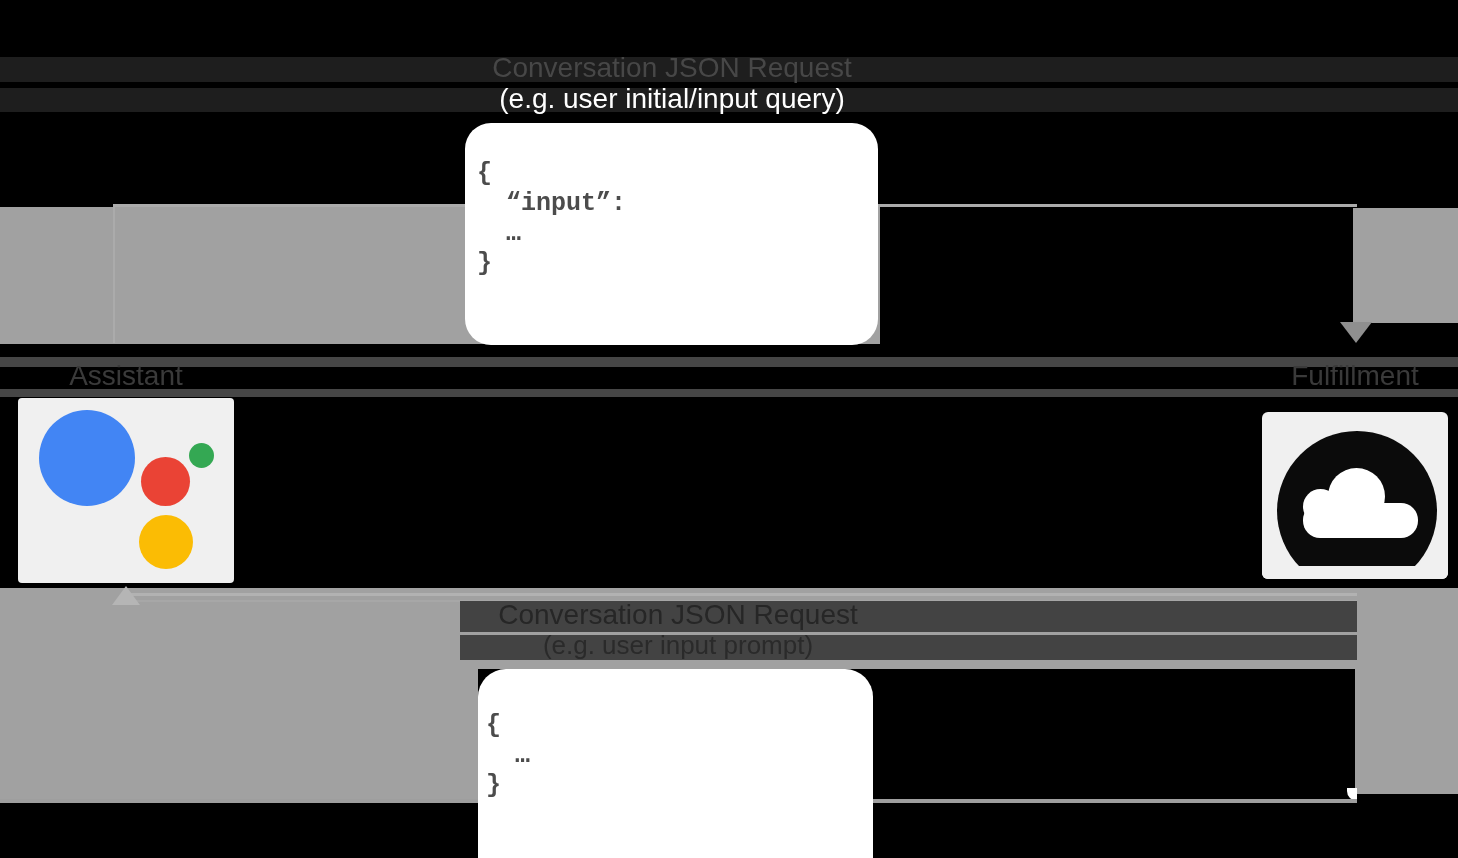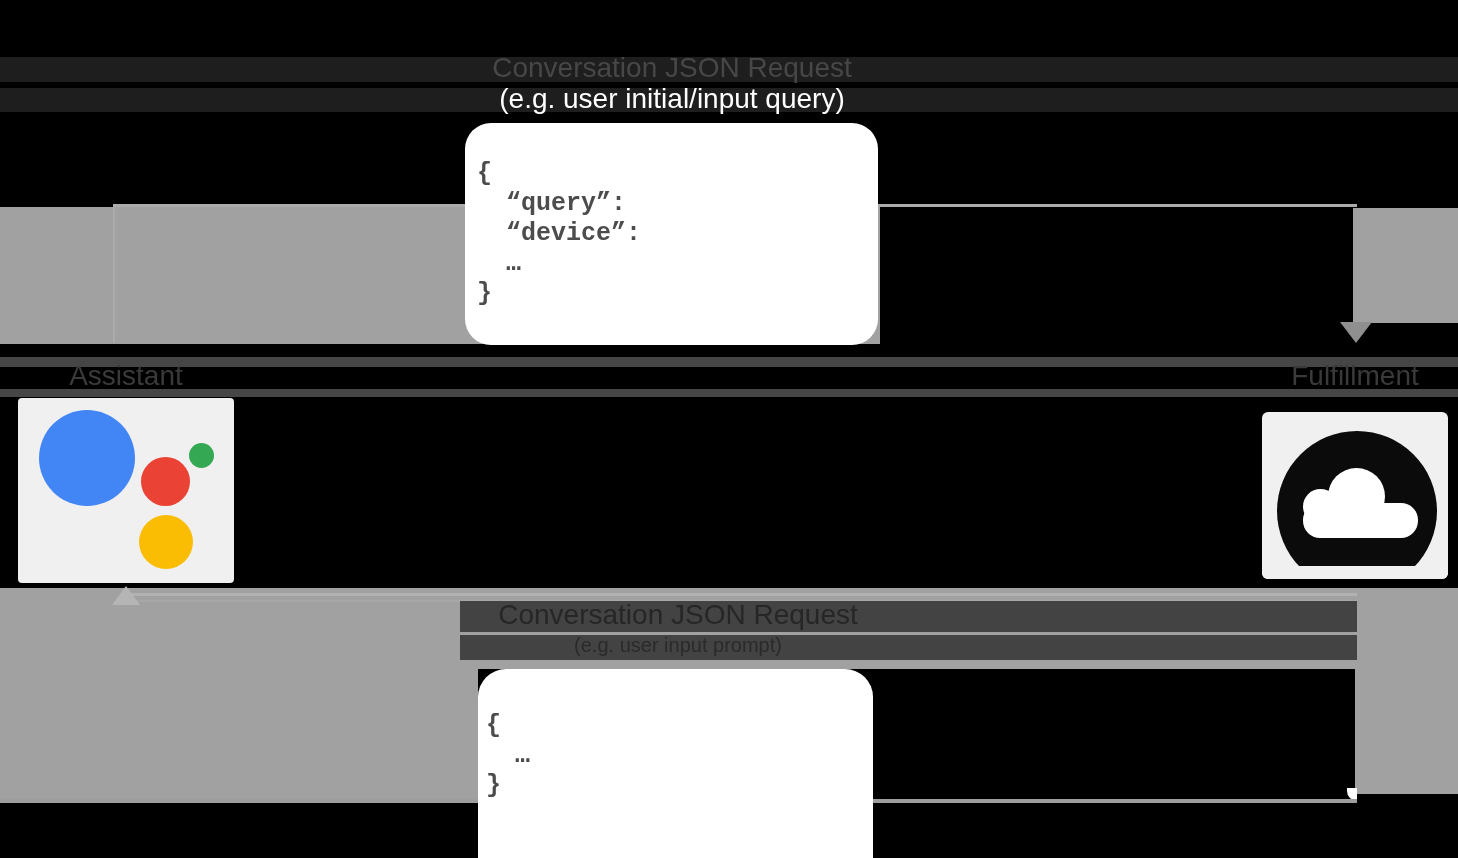--- a/index.html
+++ b/index.html
@@ -32,22 +32,21 @@
   <div class="title" style="left:322px;top:42px;color:#ffffff;">(e.g. user initial/input query)</div>
 
   <div class="band" style="left:0;top:166px;width:880px;height:137px;"></div>
   <div class="thinline" style="left:113px;top:163px;width:1244px;height:3px;background:#ababab;"></div>
   <div class="thinline" style="left:113px;top:166px;width:2px;height:136px;background:#b3b3b3;opacity:.6;"></div>
   <div class="band" style="left:1353px;top:167px;width:105px;height:115px;"></div>
   <div class="arrowhead" style="left:1340px;top:281px;border-left:16px solid transparent;border-right:16px solid transparent;border-top:21px solid #8f8f8f;"></div>
 
   <div class="jsonbox" style="left:465px;top:82px;width:413px;height:222px;padding-top:36px;padding-left:12px;box-sizing:border-box;">
     <div class="ln">{</div>
-    <div class="ln ind">“query”:</div>
-    <div class="ln ind">“device”:</div>
+    <div class="ln ind">“input”:</div>
     <div class="ln ind">…</div>
     <div class="ln">}</div>
   </div>
 
   <div class="stripe" style="top:316px;height:10px;background:#464646;"></div>
   <div class="stripe" style="top:348px;height:8px;background:#464646;"></div>
   <div class="label" style="left:-24px;top:319px;">Assistant</div>
   <div class="label" style="left:1205px;top:319px;">Fulfillment</div>
 
   <div class="card" style="left:18px;top:357px;width:216px;height:185px;border-radius:4px;">
@@ -74,21 +73,21 @@
   <div class="band" style="left:1355px;top:547px;width:103px;height:206px;"></div>
   <div class="abs" style="left:1347px;top:747px;width:10px;height:13px;background:#ffffff;border-radius:0 0 0 10px;"></div>
   <div class="thinline" style="left:128px;top:552px;width:1229px;height:3px;background:#b2b2b2;"></div>
   <div class="thinline" style="left:128px;top:559px;width:1229px;height:2px;background:#a9a9a9;opacity:.7;"></div>
   <div class="thinline" style="left:0;top:758px;width:1357px;height:4px;background:#9e9e9e;"></div>
   <div class="arrowhead" style="left:112px;top:545px;border-left:14px solid transparent;border-right:14px solid transparent;border-bottom:19px solid #b5b5b5;"></div>
 
   <div class="abs" style="left:460px;top:560px;width:897px;height:31px;background:#434343;"></div>
   <div class="abs" style="left:460px;top:594px;width:897px;height:25px;background:#434343;"></div>
   <div class="title" style="left:328px;top:558px;color:#262626;">Conversation JSON Request</div>
-  <div class="title" style="left:328px;top:589px;color:#2a2a2a;font-size:20px;">(e.g. user input prompt)</div>
+  <div class="title" style="left:328px;top:589px;color:#2a2a2a;font-size:26px;">(e.g. user input prompt)</div>
 
   <div class="jsonbox" style="left:478px;top:628px;width:395px;height:227px;padding-top:42px;padding-left:8px;box-sizing:border-box;border-radius:28px;">
     <div class="ln">{</div>
     <div class="ln ind">…</div>
     <div class="ln">}</div>
   </div>
 
 </div>
 
 </body></html>

